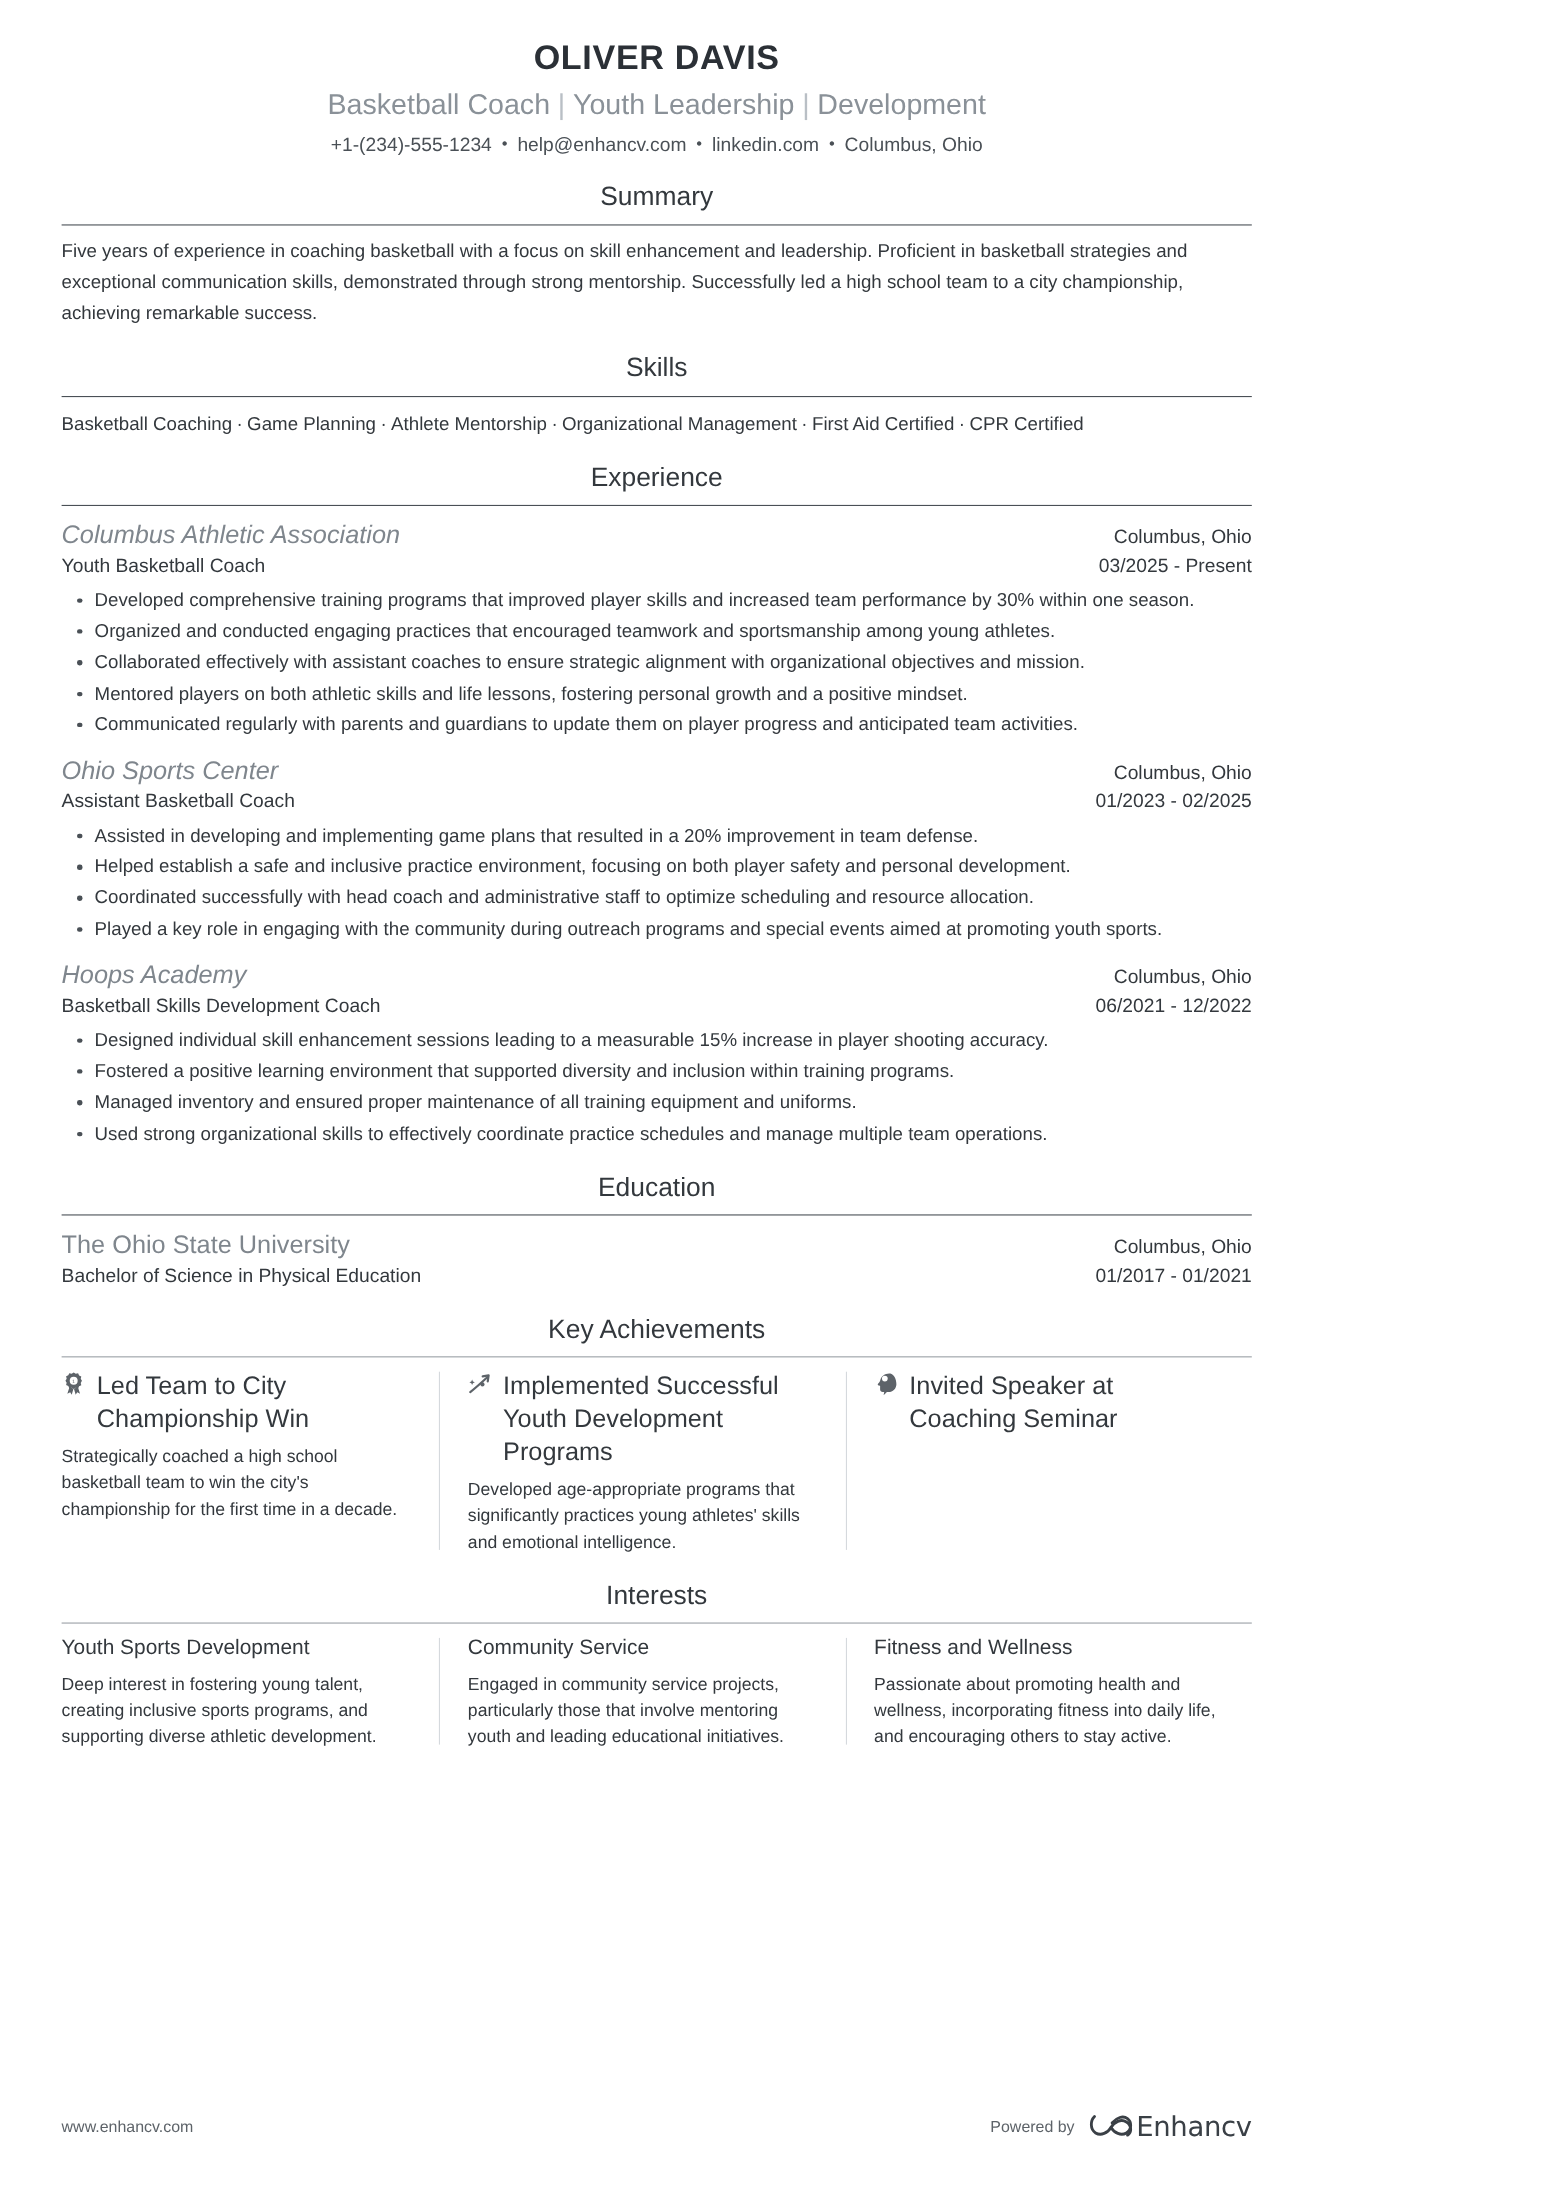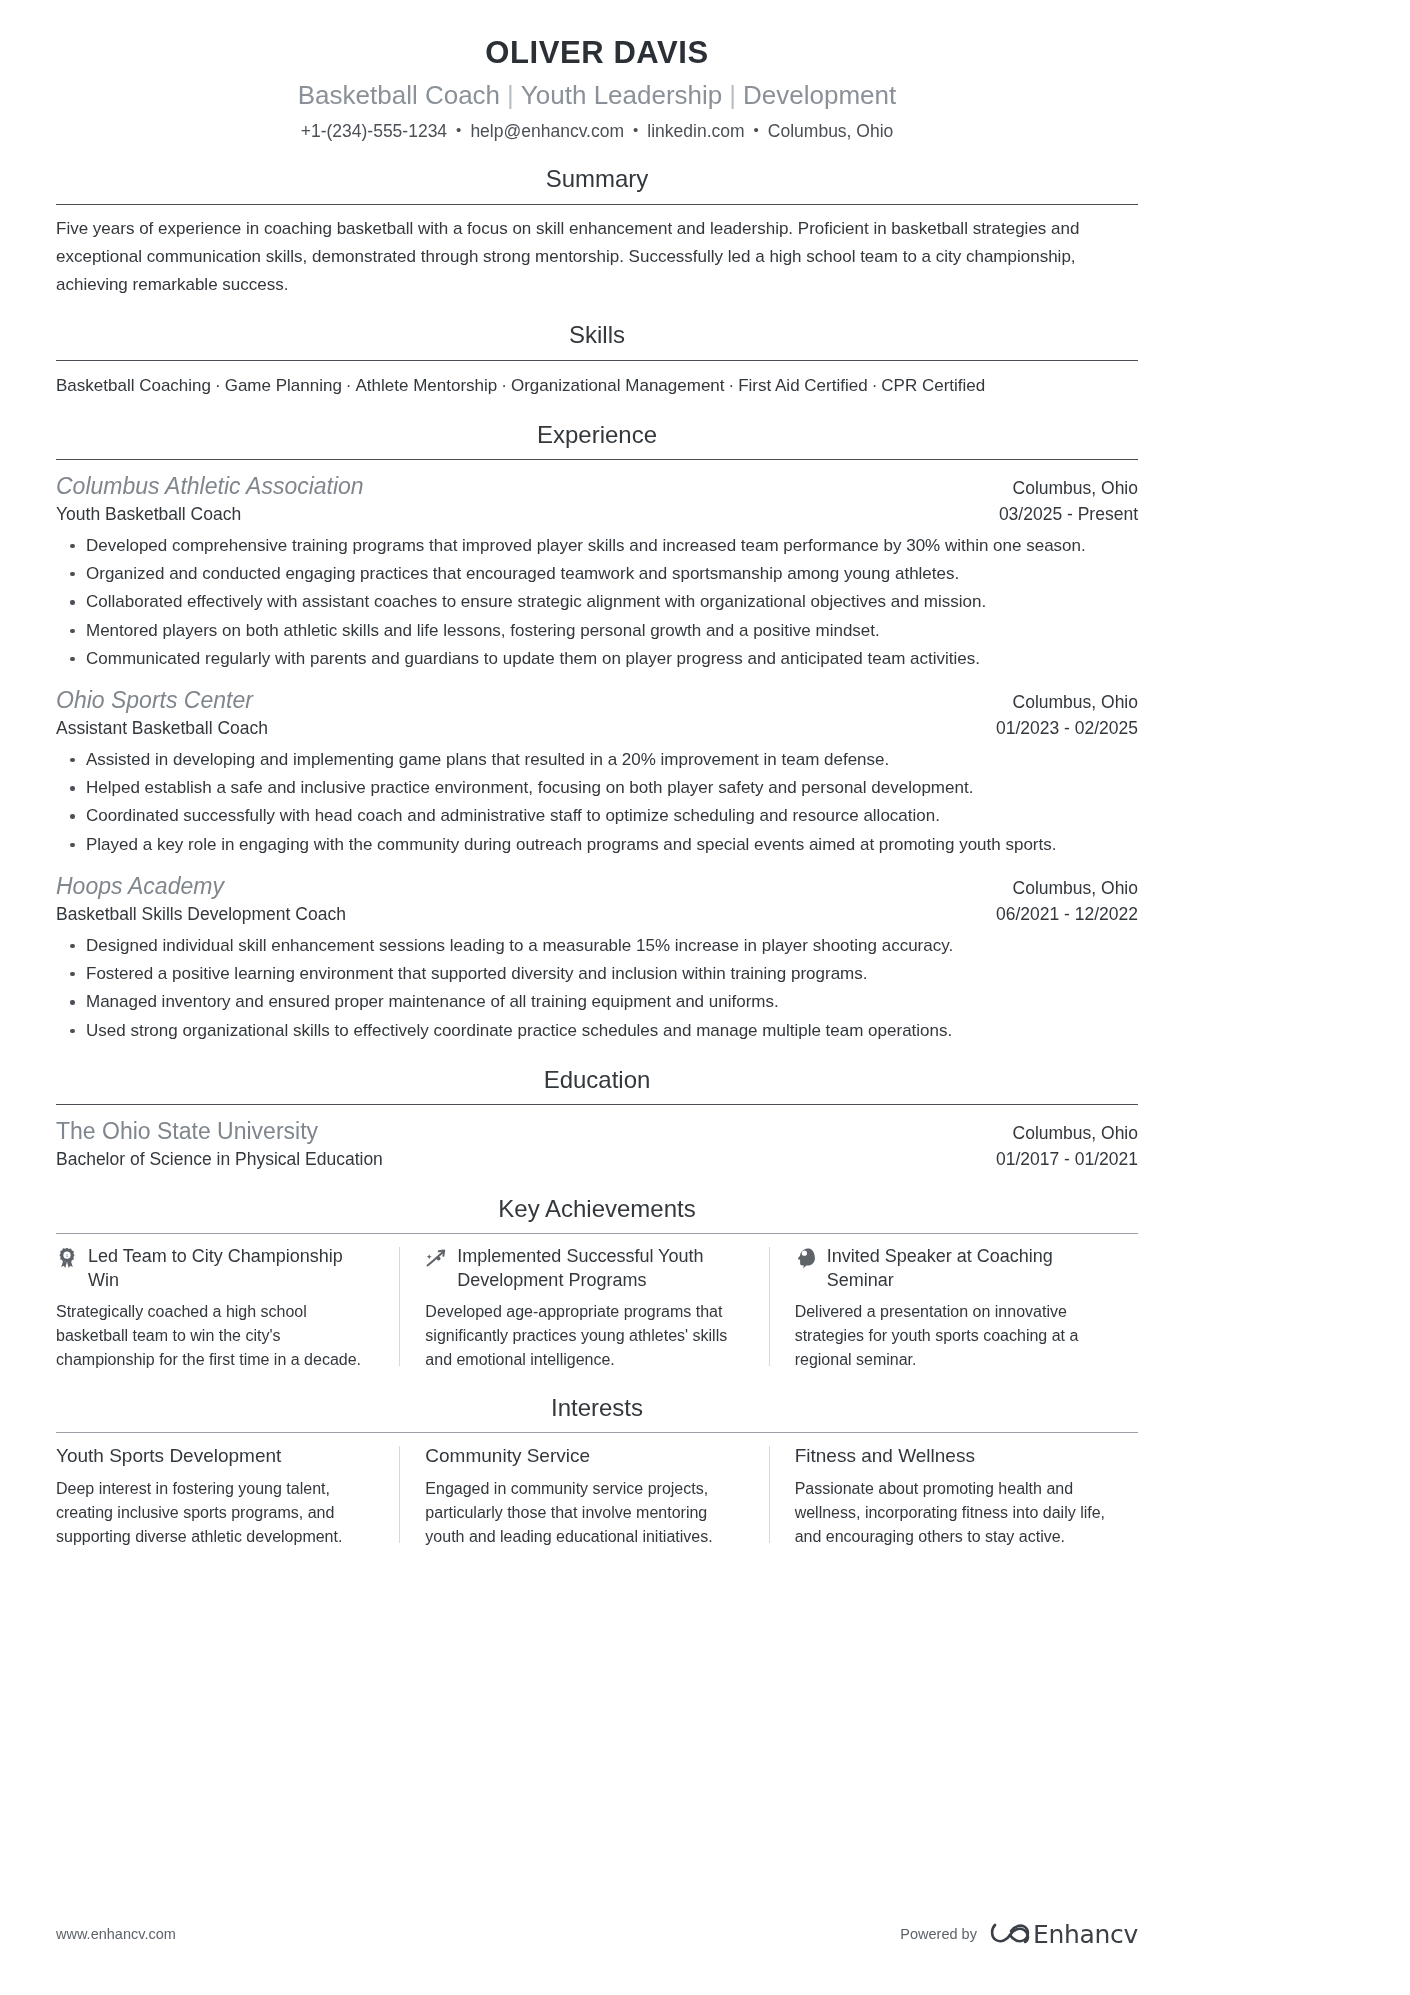--- a/index.html
+++ b/index.html
@@ -192,21 +192,21 @@
     flex: 0 0 auto;
     width: 22px;
     height: 24px;
     display: flex;
     align-items: center;
     justify-content: center;
     padding-top: 2px;
   }
   .ka-icon svg { display: block; }
   .ka-title {
-    font-size: 18px;
+    font-size: 23px;
     line-height: 1.3;
     color: #33383d;
   }
   .ka-desc {
     font-size: 16px;
     line-height: 1.5;
     color: #33383d;
     padding-top: 8px;
   }
 
@@ -414,21 +414,20 @@
         <div class="ka-col divided">
           <div class="ka-head">
             <span class="ka-icon">
               <svg width="20" height="22" viewBox="0 0 20 22">
                 <path d="M13.4 1.6C9 1.1 5.1 3.8 4.3 7.6c-.3 1.5-1 2.4-1.9 3.2-.7.6-.6 1.5.3 1.7l1.4.3v3.4c0 1.3 1 2.3 2.3 2.3h1.4l-.5 2.9 3-2.9h1.5c3.9 0 7.1-3.1 7.1-7.1 0-5.1-2.5-9.2-5.5-9.8z" fill="#5d6369"></path>
                 <circle cx="8.4" cy="6.2" r="2.6" fill="#ffffff"></circle>
               </svg>
             </span>
             <div class="ka-title">Invited Speaker at Coaching Seminar</div>
           </div>
-          <div class="ka-desc">Delivered a presentation on innovative strategies for youth sports coaching at a regional seminar.</div>
         </div>
       </div>
   </div>
 
   <div class="section">
     <div class="section-title">Interests</div>
     <div class="rule-thin"></div>
     <div class="int-grid" id="int-grid">
         <div class="int-col">
           <div class="int-title">Youth Sports Development</div>

